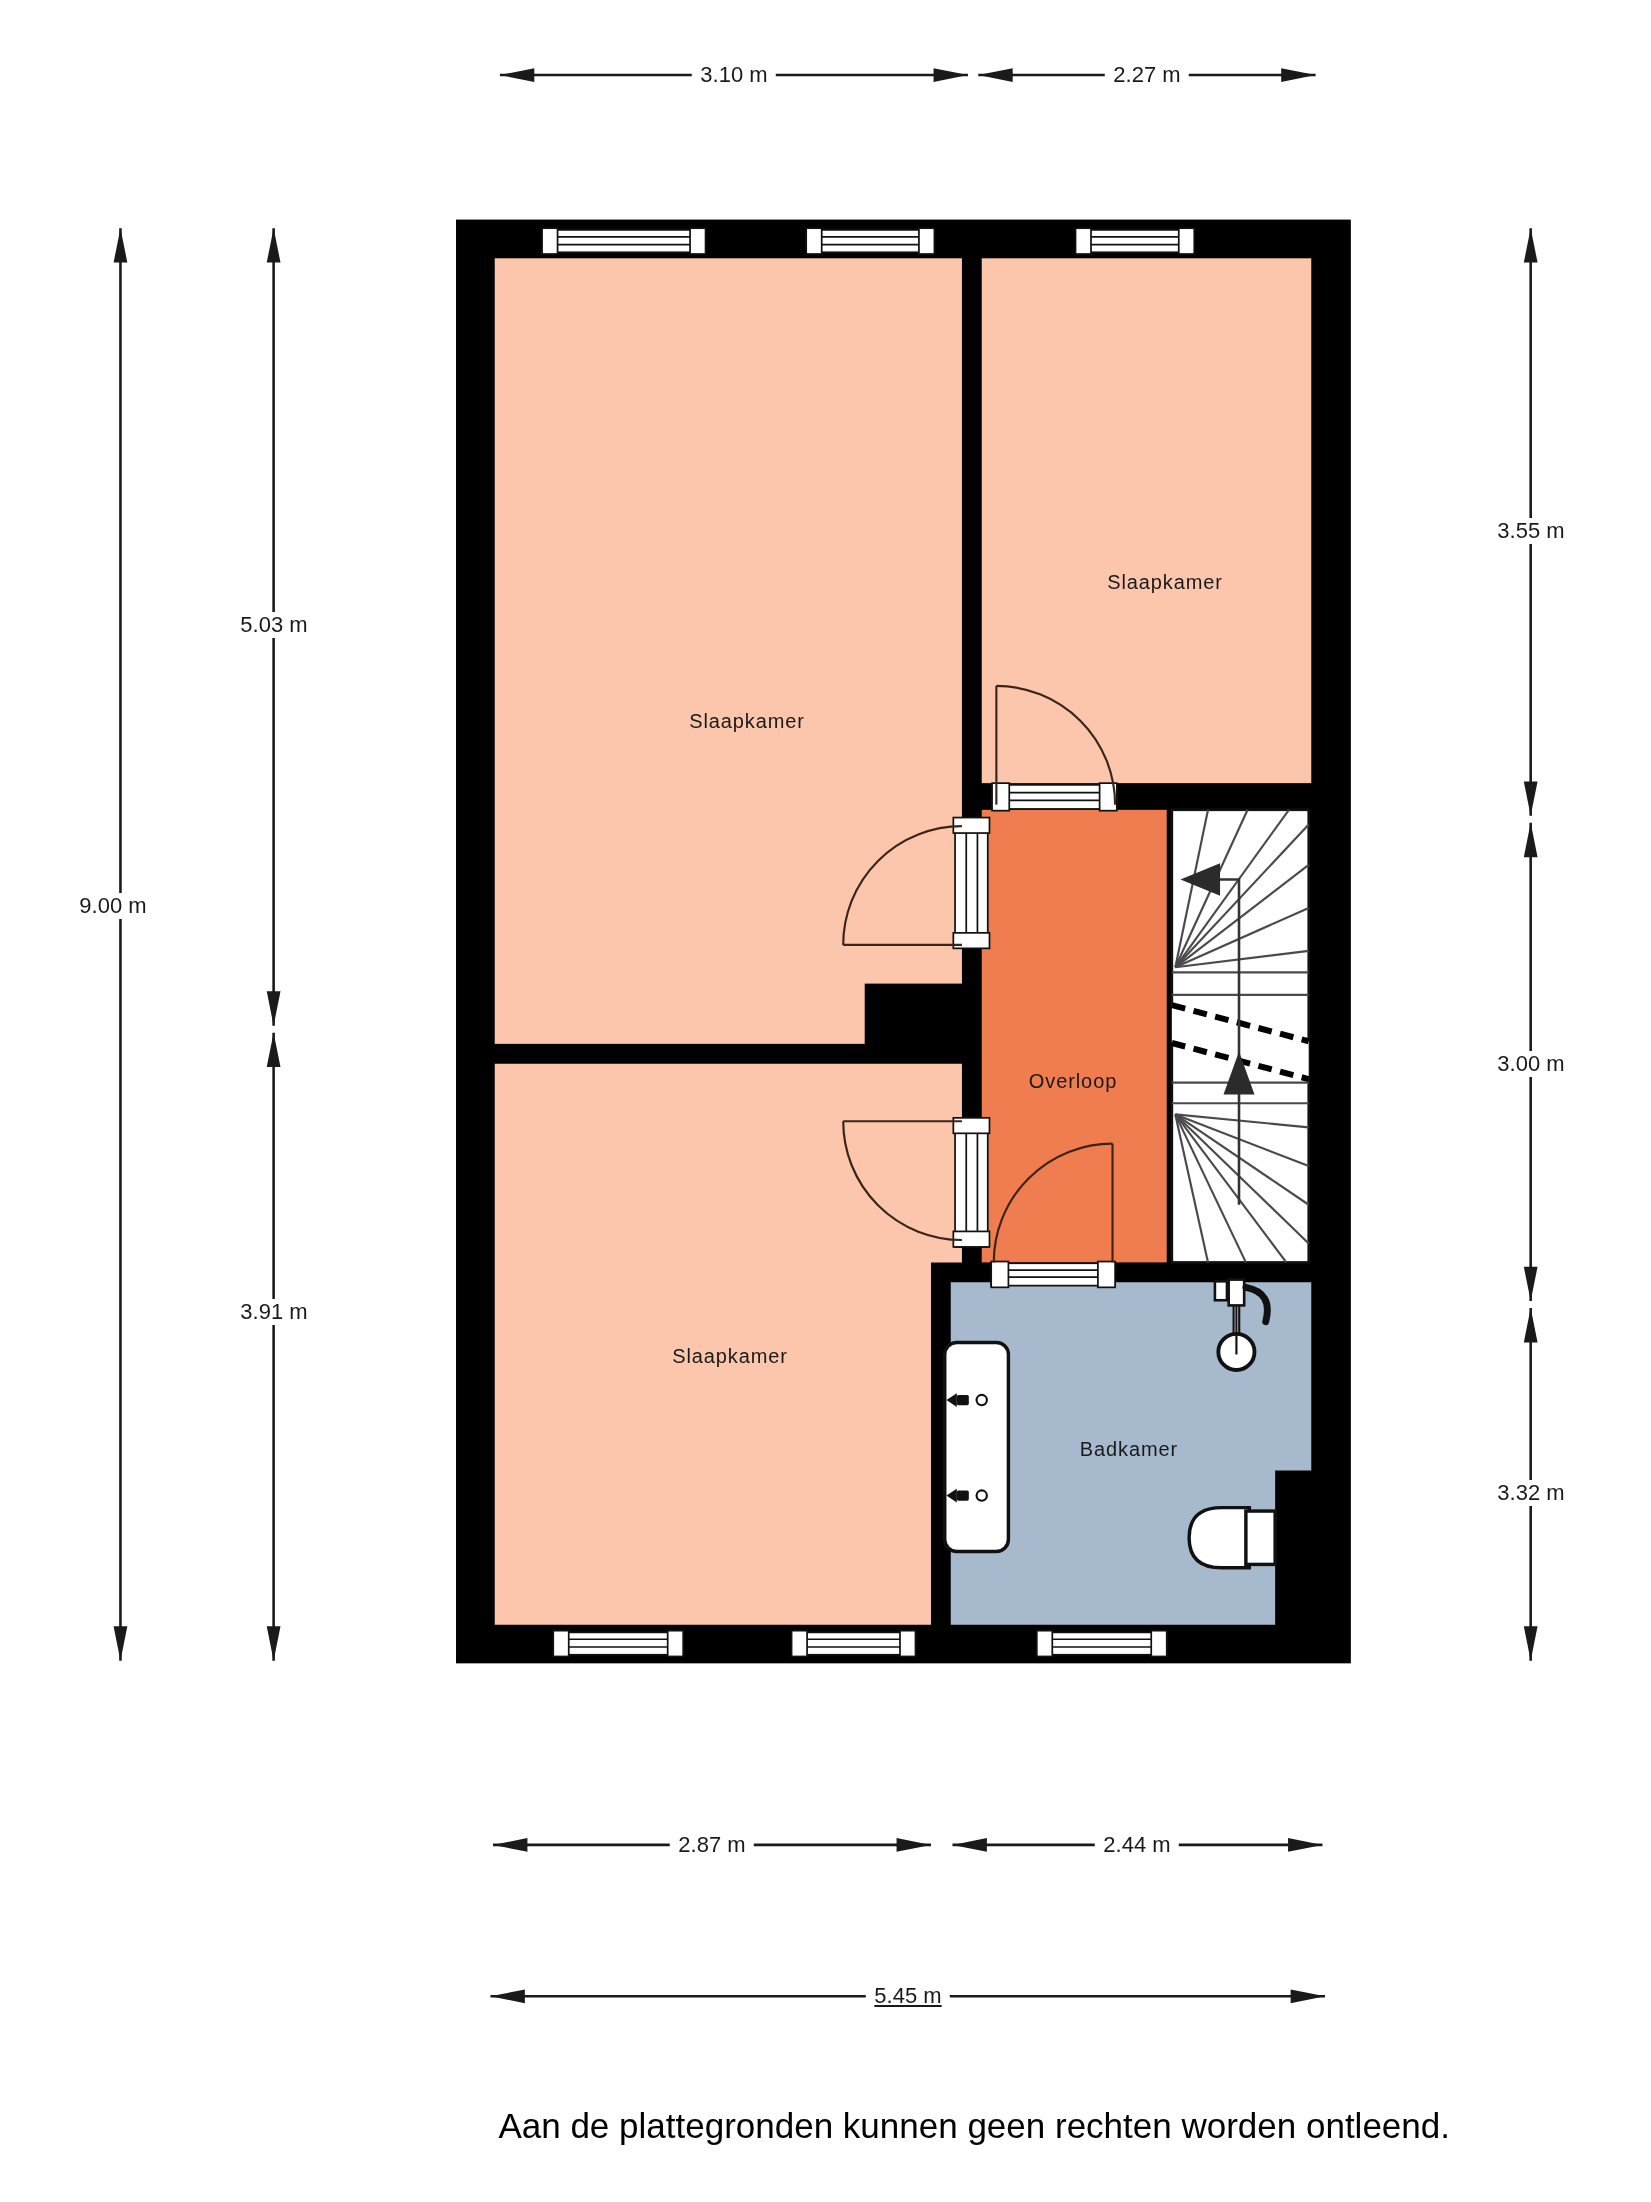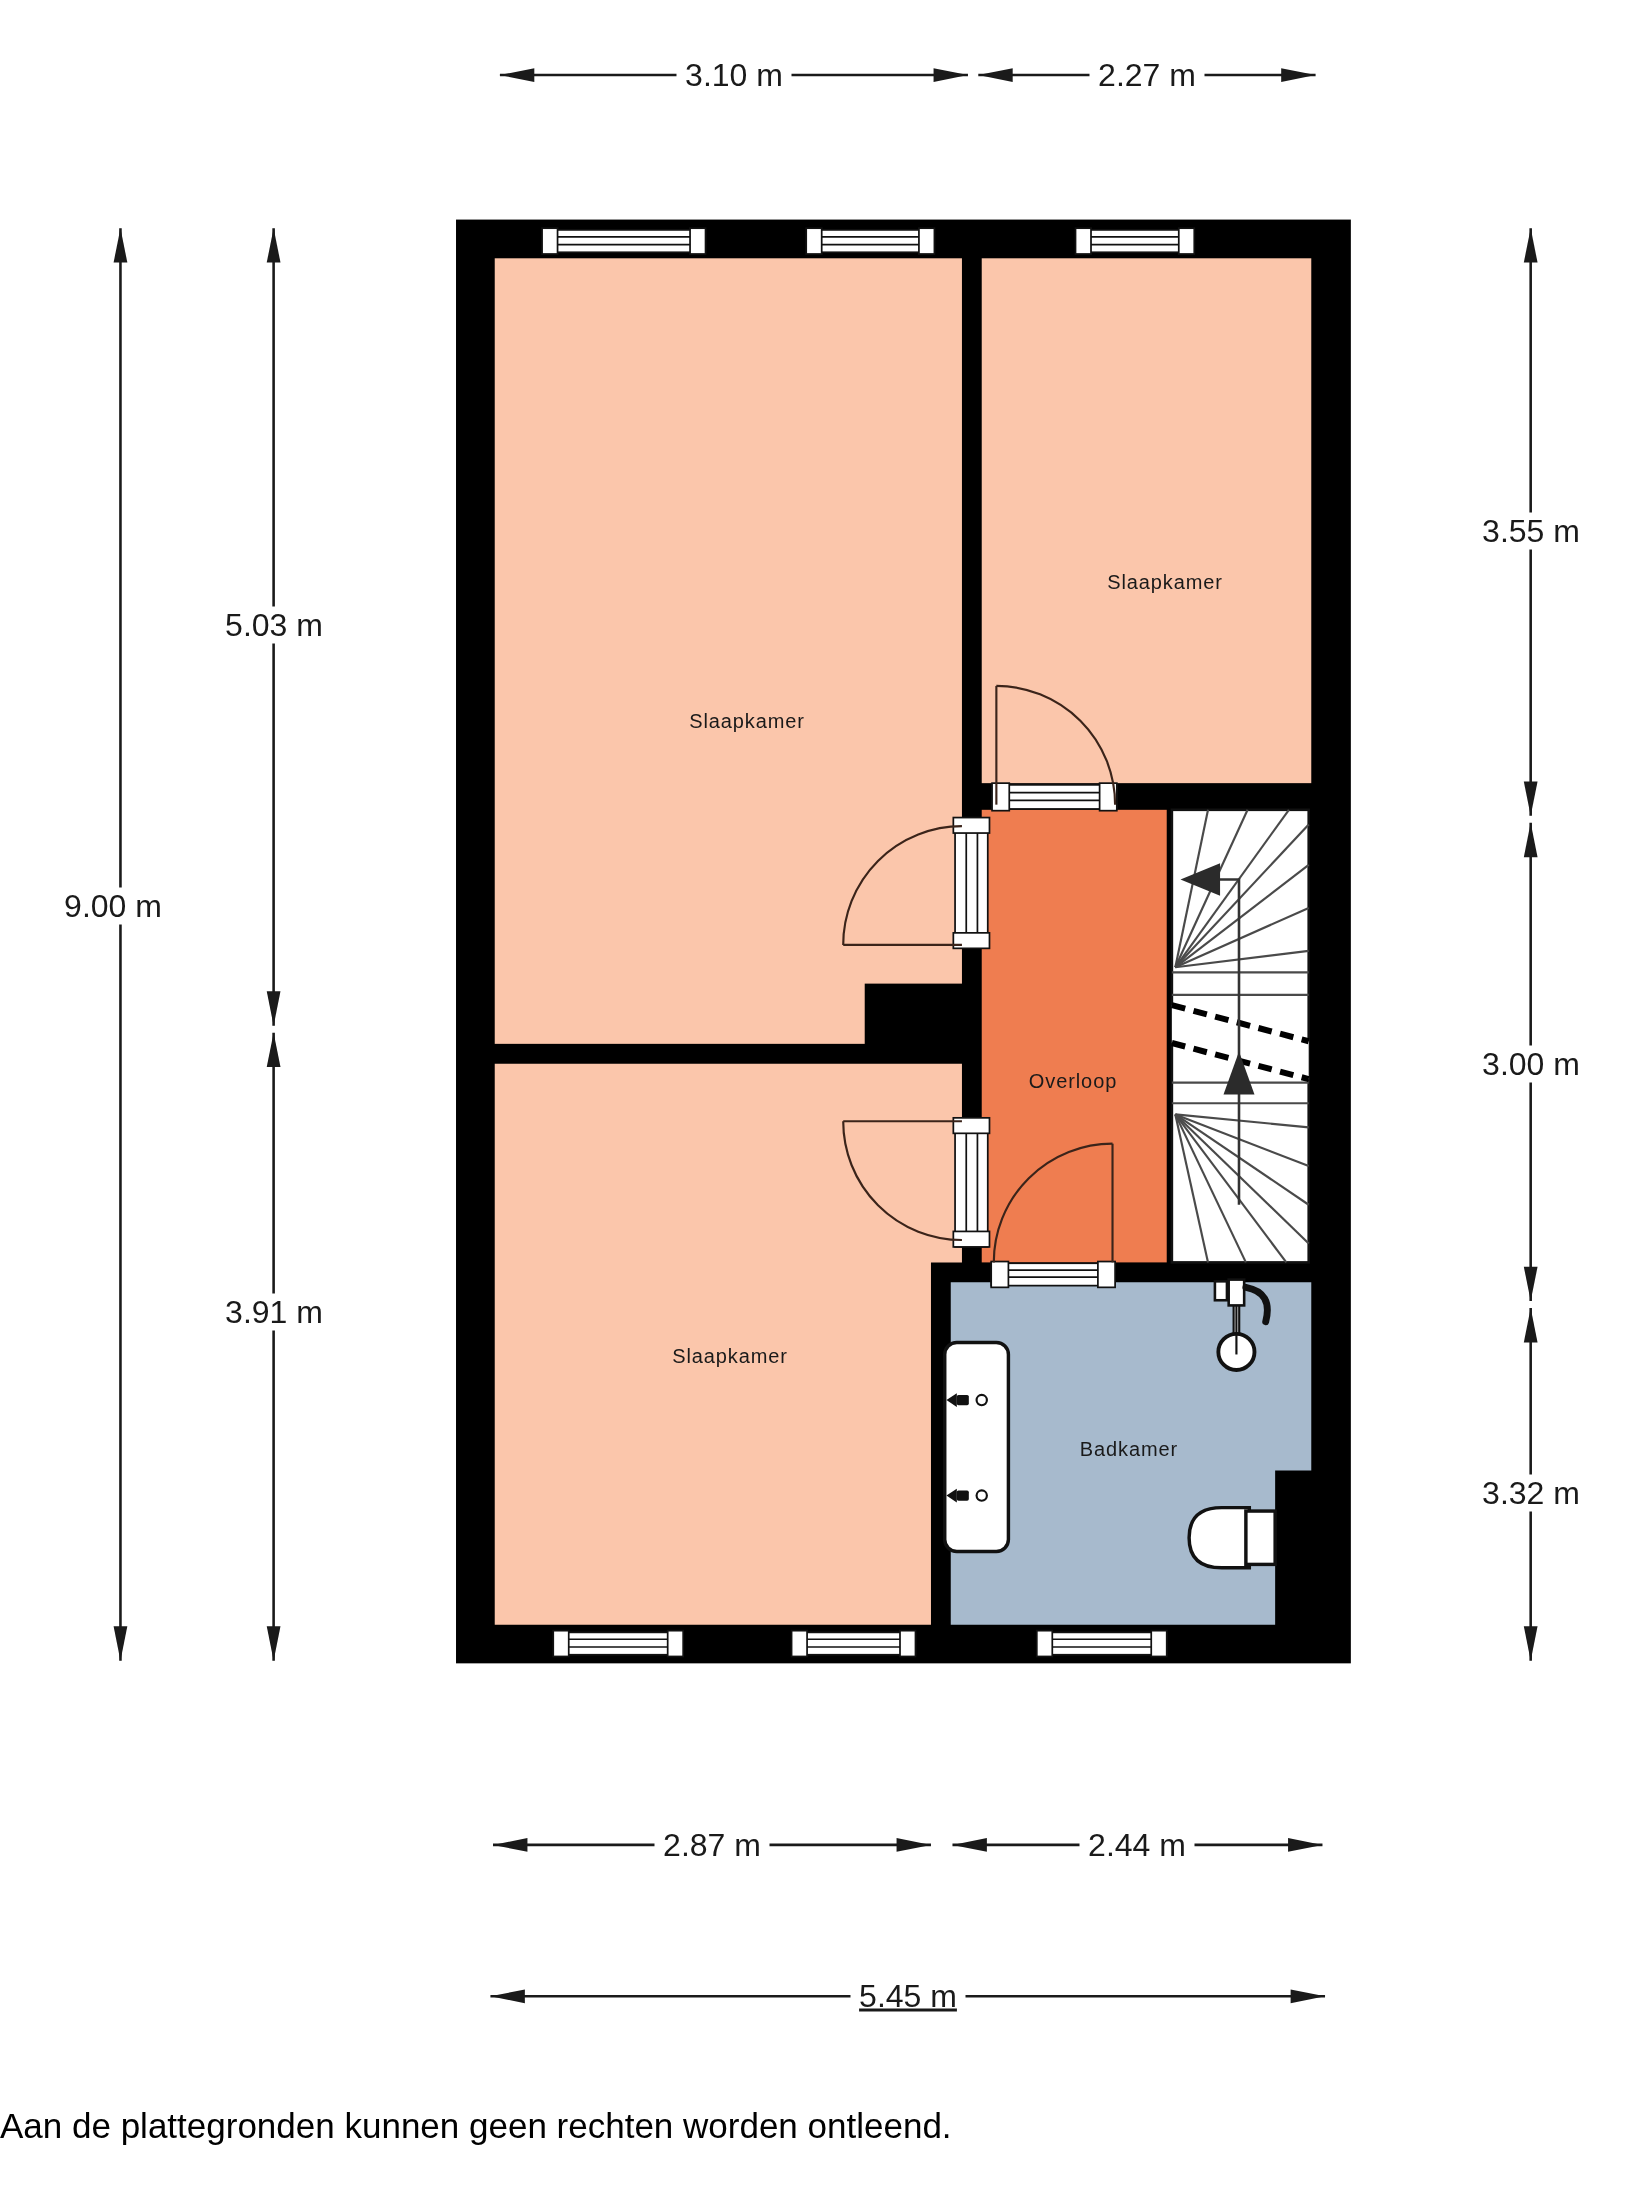--- a/index.html
+++ b/index.html
@@ -1,22 +1,22 @@
 <!DOCTYPE html>
 <html style="font-size:13.8px"><head>
 <meta charset="utf-8">
 <style>
   html,body{margin:0;padding:0;background:#ffffff;}
   .canvas{position:relative;width:1652px;height:2203px;background:#ffffff;overflow:hidden;
           font-family:"Liberation Sans", sans-serif;}
   .plan-svg{position:absolute;left:0;top:0;width:1652px;height:2203px;}
   .label{position:absolute;transform:translate(-50%,-50%);white-space:nowrap;color:#1a1a1a;}
   .room-label{font-size:20px;letter-spacing:0.9px;}
-  .dim-label{font-size:32px;background:#ffffff;padding:0 8.6px;}
-  .footer-line{position:absolute;left:0;width:1450px;text-align:left;font-size:35px;color:#000;}
+  .dim-label{font-size:22px;background:#ffffff;padding:0 8.6px;}
+  .footer-line{position:absolute;left:0;width:1450px;text-align:right;font-size:35px;color:#000;}
 </style>
 </head>
 <body>
 
 <div class="canvas">
 
 <svg class="plan-svg" viewBox="0 0 1920 2560">
   <defs>
     <marker id="arrw" viewBox="0 0 42 18" refX="41" refY="9" markerWidth="42" markerHeight="18" markerUnits="userSpaceOnUse" orient="auto-start-reverse">
       <path d="M1,1 L41,9 L1,17 Z" fill="#1a1a1a"></path>

